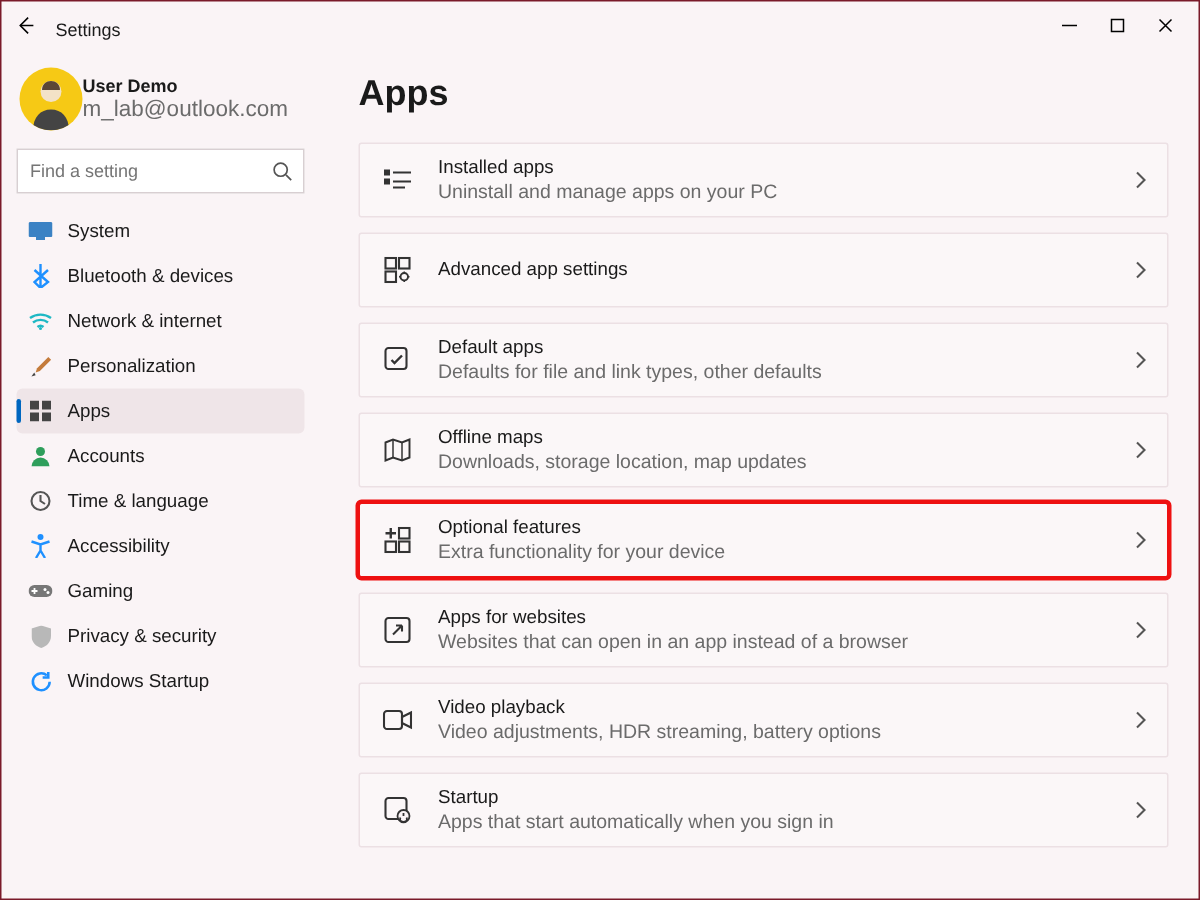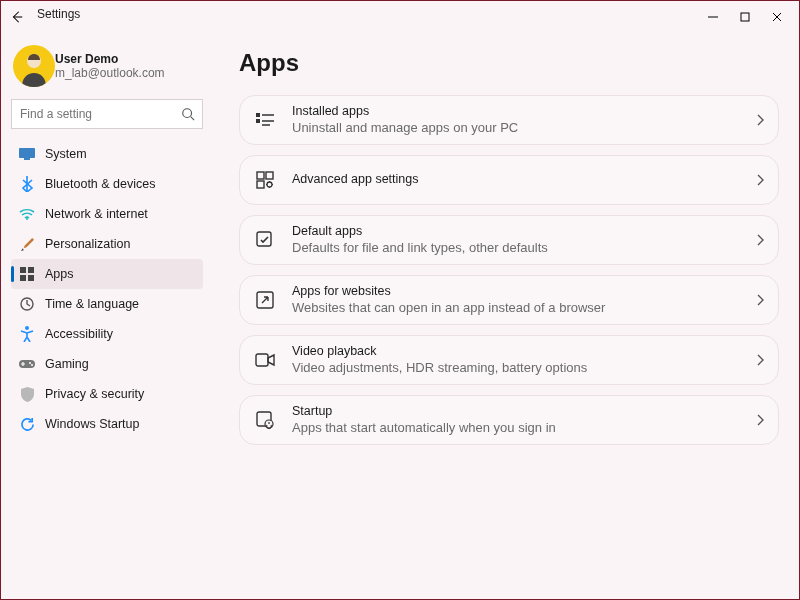--- a/index.html
+++ b/index.html
@@ -9,43 +9,43 @@
     --text:#1a1a1a;
     --sub:#6b6b6b;
     --accent:#0067c0;
     --sidebar-sel:#efe5e8;
     --highlight:#e11;
   }
   *{box-sizing:border-box;font-family:"Segoe UI",Arial,sans-serif}
   body{margin:0;background:#fff;display:flex;justify-content:center;align-items:flex-start}
   .frame{width:800px;height:600px;background:var(--bg);border:1px solid #7a1a2a;position:relative;overflow:hidden}
   .titlebar{height:32px;display:flex;align-items:center;padding:0 6px}
-  .tb-left{display:flex;align-items:flex-start;gap:10px}
+  .tb-left{display:flex;align-items:flex-end;gap:10px}
   .back{width:20px;height:20px;display:flex;align-items:center;justify-content:center;cursor:pointer}
   .tb-title{font-size:12px;color:var(--text)}
   .winbtns{margin-left:auto;display:flex;gap:0}
   .winbtn{width:32px;height:22px;display:flex;align-items:center;justify-content:center;cursor:pointer}
   .content{display:flex;height:calc(100% - 32px)}
   .sidebar{width:210px;padding:4px 8px 0 10px}
   .user{display:flex;align-items:center;margin:8px 0 12px 2px}
   .avatar{width:42px;height:42px;border-radius:50%;background:#f6c915;display:flex;align-items:flex-end;justify-content:center;overflow:hidden}
   .avatar svg{width:40px;height:40px}
   .uname{font-size:12px;font-weight:600;color:var(--text);line-height:1.2}
-  .uemail{font-size:12px;color:var(--sub);line-height:1.2}
+  .uemail{font-size:15px;color:var(--sub);line-height:1.2}
   .search{position:relative;margin:0 0 10px 0}
   .search input{width:100%;height:30px;border:1px solid #d8cfd2;background:#fff;font-size:12px;padding:0 30px 0 8px;color:var(--text);outline:none}
   .search .sicon{position:absolute;right:8px;top:50%;transform:translateY(-50%);color:#555}
   .navlist{display:flex;flex-direction:column;gap:0;margin-top:4px}
   .navitem{display:flex;align-items:center;gap:10px;height:30px;padding:0 8px;border-radius:4px;font-size:12.5px;color:var(--text);cursor:pointer;position:relative}
   .navitem .nicon{width:16px;height:16px;display:flex;align-items:center;justify-content:center}
   .navitem.selected{background:var(--sidebar-sel)}
   .navitem.selected::before{content:"";position:absolute;left:0;top:7px;bottom:7px;width:3px;background:var(--accent);border-radius:2px}
   .main{flex:1;padding:10px 20px 0 28px;overflow:auto}
   .page-title{font-size:24px;font-weight:600;margin:6px 0 18px 0;color:var(--text)}
-  .card{background:var(--card);border:1px solid var(--card-brd);border-radius:16px;height:50px;display:flex;align-items:center;padding:0 14px;margin-bottom:10px;cursor:pointer}
+  .card{background:var(--card);border:1px solid var(--card-brd);border-radius:2px;height:50px;display:flex;align-items:center;padding:0 14px;margin-bottom:10px;cursor:pointer}
   .card.hl{outline:3px solid var(--highlight);outline-offset:-1px}
   .cicon{width:22px;height:22px;display:flex;align-items:center;justify-content:center;margin-right:16px;color:#333}
   .ctext{display:flex;flex-direction:column;line-height:1.25}
   .cttl{font-size:12.5px;color:var(--text)}
   .csub{font-size:13px;color:var(--sub)}
   .chev{margin-left:auto;color:#555}
   svg{display:block}
 </style>
 </head>
 <body>
@@ -150,20 +150,29 @@
                 <rect x="8" y="0" width="6" height="6" fill="#444"></rect>
                 <rect x="0" y="8" width="6" height="6" fill="#444"></rect>
                 <rect x="8" y="8" width="6" height="6" fill="#444"></rect>
               </svg>
             </span>
           <span>Apps</span>
         </div>
         <div class="navitem">
           <span class="nicon">
               <svg width="14" height="14" viewBox="0 0 14 14">
+                <circle cx="7" cy="4" r="3" fill="#2e9e5b"></circle>
+                <path d="M1 14a6 6 0 0112 0z" fill="#2e9e5b"></path>
+              </svg>
+            </span>
+          <span>Accounts</span>
+        </div>
+        <div class="navitem">
+          <span class="nicon">
+              <svg width="14" height="14" viewBox="0 0 14 14">
                 <circle cx="7" cy="7" r="6" fill="none" stroke="#555" stroke-width="1.4"></circle>
                 <path d="M7 3v4l3 2" stroke="#555" stroke-width="1.4" fill="none"></path>
               </svg>
             </span>
           <span>Time &amp; language</span>
         </div>
         <div class="navitem">
           <span class="nicon">
               <svg width="14" height="16" viewBox="0 0 14 16">
                 <circle cx="7" cy="2" r="2" fill="#1e90ff"></circle>
@@ -256,21 +265,57 @@
             <div class="cttl">Default apps</div>
             <div class="csub">Defaults for file and link types, other defaults</div>
           </div>
         <span class="chev">
             <svg width="8" height="12" viewBox="0 0 8 12">
               <path d="M2 1l5 5-5 5" fill="none" stroke="#555" stroke-width="1.4"></path>
             </svg>
           </span>
       </div>
 
-
+      <div class="card">
+        <span class="cicon">
+            <svg width="18" height="16" viewBox="0 0 18 16">
+              <path d="M1 3l5-2 6 2 5-2v12l-5 2-6-2-5 2z" fill="none" stroke="#333" stroke-width="1.3"></path>
+              <path d="M6 1v12M12 3v12" stroke="#333" stroke-width="1"></path>
+            </svg>
+          </span>
+        <div class="ctext">
+            <div class="cttl">Offline maps</div>
+            <div class="csub">Downloads, storage location, map updates</div>
+          </div>
+        <span class="chev">
+            <svg width="8" height="12" viewBox="0 0 8 12">
+              <path d="M2 1l5 5-5 5" fill="none" stroke="#555" stroke-width="1.4"></path>
+            </svg>
+          </span>
+      </div>
+
+      <div class="card hl">
+        <span class="cicon">
+            <svg width="18" height="18" viewBox="0 0 18 18">
+              <rect x="1" y="10" width="7" height="7" fill="none" stroke="#333" stroke-width="1.4"></rect>
+              <rect x="10" y="10" width="7" height="7" fill="none" stroke="#333" stroke-width="1.4"></rect>
+              <rect x="10" y="1" width="7" height="7" fill="none" stroke="#333" stroke-width="1.4"></rect>
+              <path d="M4.5 1v7M1 4.5h7" stroke="#333" stroke-width="1.6"></path>
+            </svg>
+          </span>
+        <div class="ctext">
+            <div class="cttl">Optional features</div>
+            <div class="csub">Extra functionality for your device</div>
+          </div>
+        <span class="chev">
+            <svg width="8" height="12" viewBox="0 0 8 12">
+              <path d="M2 1l5 5-5 5" fill="none" stroke="#555" stroke-width="1.4"></path>
+            </svg>
+          </span>
+      </div>
 
       <div class="card">
         <span class="cicon">
             <svg width="18" height="18" viewBox="0 0 18 18">
               <rect x="1" y="1" width="16" height="16" rx="2" fill="none" stroke="#333" stroke-width="1.4"></rect>
               <path d="M6 12l6-6m0 0H8m4 0v4" stroke="#333" stroke-width="1.4" fill="none"></path>
             </svg>
           </span>
         <div class="ctext">
             <div class="cttl">Apps for websites</div>

